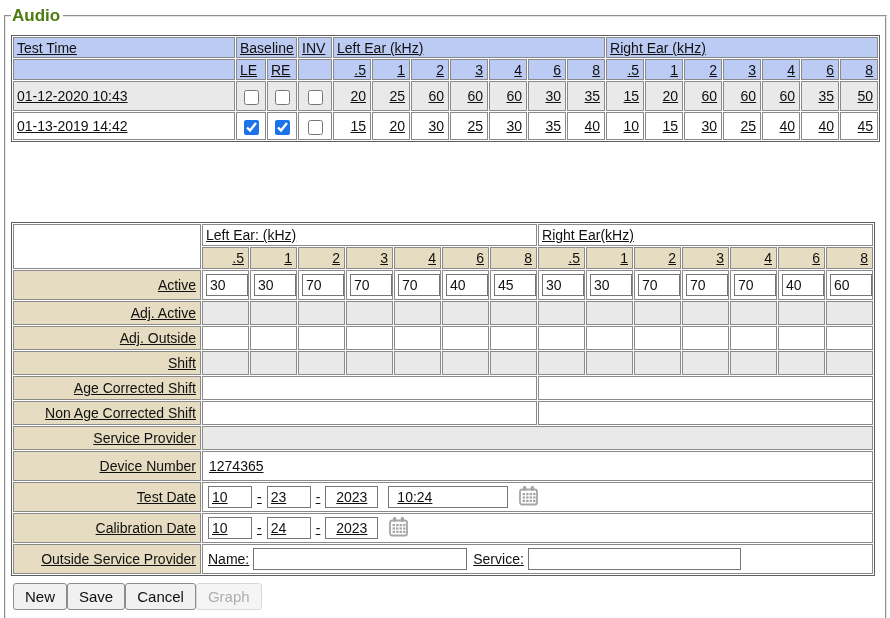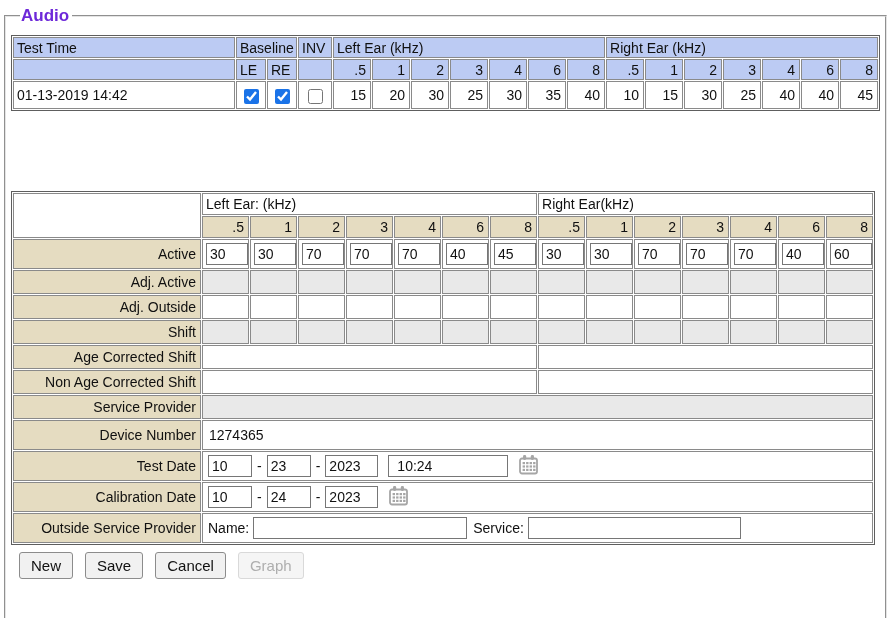--- a/index.html
+++ b/index.html
@@ -1,22 +1,22 @@
 <!DOCTYPE html>
 <html><head>
 <meta charset="utf-8">
 <style>
   html,body{margin:0;padding:0;background:#fff;width:890px;height:618px;overflow:hidden;
     font-family:"Liberation Sans",sans-serif;font-size:14px;color:#111;}
   fieldset.audio-fs{margin:6px 4px 0 4px;border:2px groove #e4e4e4;border-bottom:none;
     padding:9px 5px 10px 5px;min-height:640px;box-sizing:border-box;}
-  legend.audio-legend{font-size:17px;font-weight:bold;color:#6d28d9;padding:0 3px 0 1px;margin-left:9px;}
+  legend.audio-legend{font-size:17px;font-weight:bold;color:#4d7c0f;padding:0 3px 0 1px;margin-left:0;}
 
   table.t{border-collapse:separate;border-spacing:1px;background:#fff;border:1px solid #5e5e5e;
-    table-layout:fixed;}
+    table-layout:fixed;text-decoration:underline;}
   table.t td{border:1px solid #8a8a8a;font-size:14px;color:#101010;padding:0 3px;
     overflow:hidden;white-space:nowrap;vertical-align:middle;}
   .blue{background:#bccbf3;}
   .tan{background:#e5dcc1;}
   .gray{background:#e9e9e9;}
   .num{text-align:right;padding-right:4px !important;}
   .lbl{text-align:right;padding-right:4px !important;}
   td.cb{text-align:center;padding:0 !important;}
   input[type=checkbox]{width:15px;height:15px;accent-color:#1a73e8;margin:2px 0 0 0;vertical-align:middle;}
 
@@ -26,27 +26,27 @@
   #baseline-table tr.r2{height:28px;}
 
   #audiogram-table{width:863px;}
   #audiogram-table tr.h{height:22px;}
   #audiogram-table tr.active-row{height:30px;}
   #audiogram-table tr.small{height:24px;}
   #audiogram-table tr.wide{height:30px;}
 
   input.cell-in{border:1px solid #767676;height:18px;padding:1px 3px;font-family:"Liberation Sans",sans-serif;
     font-size:14px;color:#111;background:#fff;width:34px;}
-  input.d2{width:36px;} input.d4{width:45px;} input.time-in{width:107px;padding-left:8px;}
+  input.d2{width:36px;} input.d4{width:45px;text-align:center;} input.time-in{width:107px;padding-left:8px;}
   input.name-in{width:206px;} input.loc-in{width:205px;}
   .flexrow{display:flex;align-items:center;gap:4px;padding:2px 0 2px 2px;}
   .dash{padding:0 1px;color:#111;}
   .cal{flex:0 0 auto;margin-left:6px;}
 
-  .buttons{margin-top:7px;margin-left:8px;display:flex;gap:12px;}
+  .buttons{margin-top:7px;margin-left:2px;display:flex;gap:0;}
   .buttons button{font-family:"Liberation Sans",sans-serif;font-size:15px;color:#111;
     background:#f1f1f1;border:1px solid #8c8c8c;border-radius:3px;padding:2px 11px;height:27px;}
   .buttons button:disabled{color:#aeaeae;border-color:#d9d9d9;background:#f5f5f5;}
   #device-cell{padding-left:6px;}
 </style>
 </head>
 <body>
 
 <fieldset class="audio-fs">
   <legend class="audio-legend">Audio</legend>
@@ -92,20 +92,40 @@
       <td class="blue num">4</td>
       <td class="blue num">6</td>
       <td class="blue num">8</td>
       <td class="blue num">.5</td>
       <td class="blue num">1</td>
       <td class="blue num">2</td>
       <td class="blue num">3</td>
       <td class="blue num">4</td>
       <td class="blue num">6</td>
       <td class="blue num">8</td>
+    </tr>
+    <tr class="r1">
+      <td class="gray">01-12-2020 10:43</td>
+      <td class="gray cb"><input type="checkbox" style=""></td>
+      <td class="gray cb"><input type="checkbox" style=""></td>
+      <td class="gray cb"><input type="checkbox" style=""></td>
+      <td class="gray num">20</td>
+      <td class="gray num">25</td>
+      <td class="gray num">60</td>
+      <td class="gray num">60</td>
+      <td class="gray num">60</td>
+      <td class="gray num">30</td>
+      <td class="gray num">35</td>
+      <td class="gray num">15</td>
+      <td class="gray num">20</td>
+      <td class="gray num">60</td>
+      <td class="gray num">60</td>
+      <td class="gray num">60</td>
+      <td class="gray num">35</td>
+      <td class="gray num">50</td>
     </tr>
     <tr class="r2">
       <td>01-13-2019 14:42</td>
       <td class="cb"><input type="checkbox" checked="" style=""></td>
       <td class="cb"><input type="checkbox" checked="" style=""></td>
       <td class="cb"><input type="checkbox" style=""></td>
       <td class="num">15</td>
       <td class="num">20</td>
       <td class="num">30</td>
       <td class="num">25</td>

